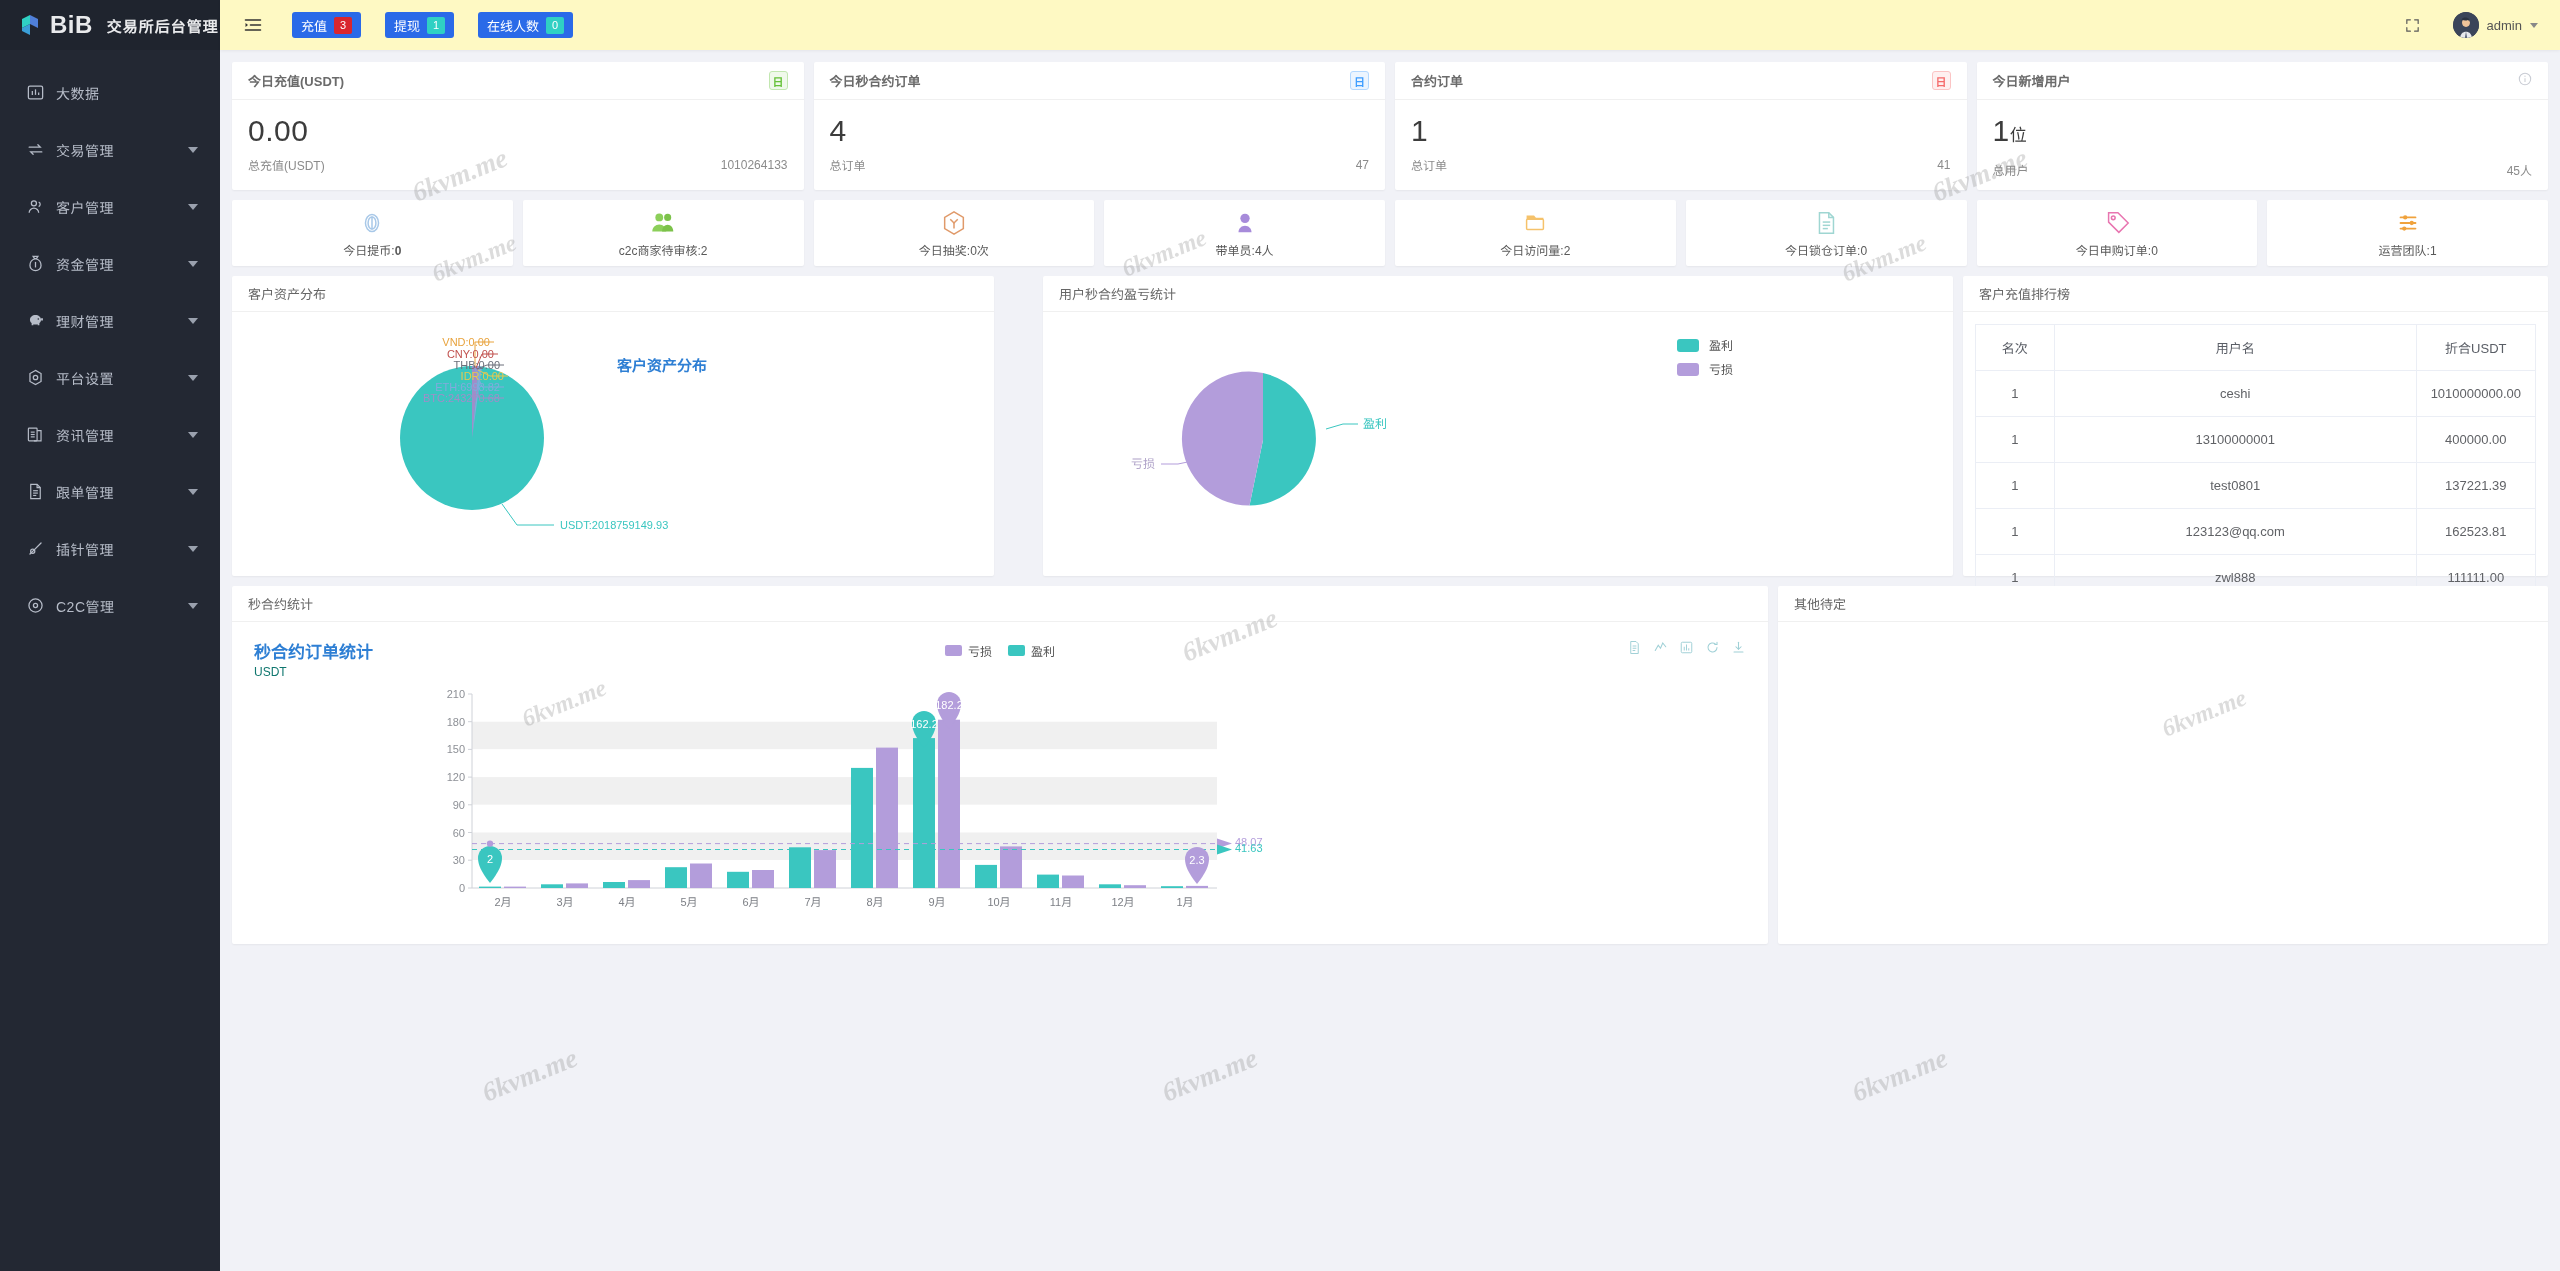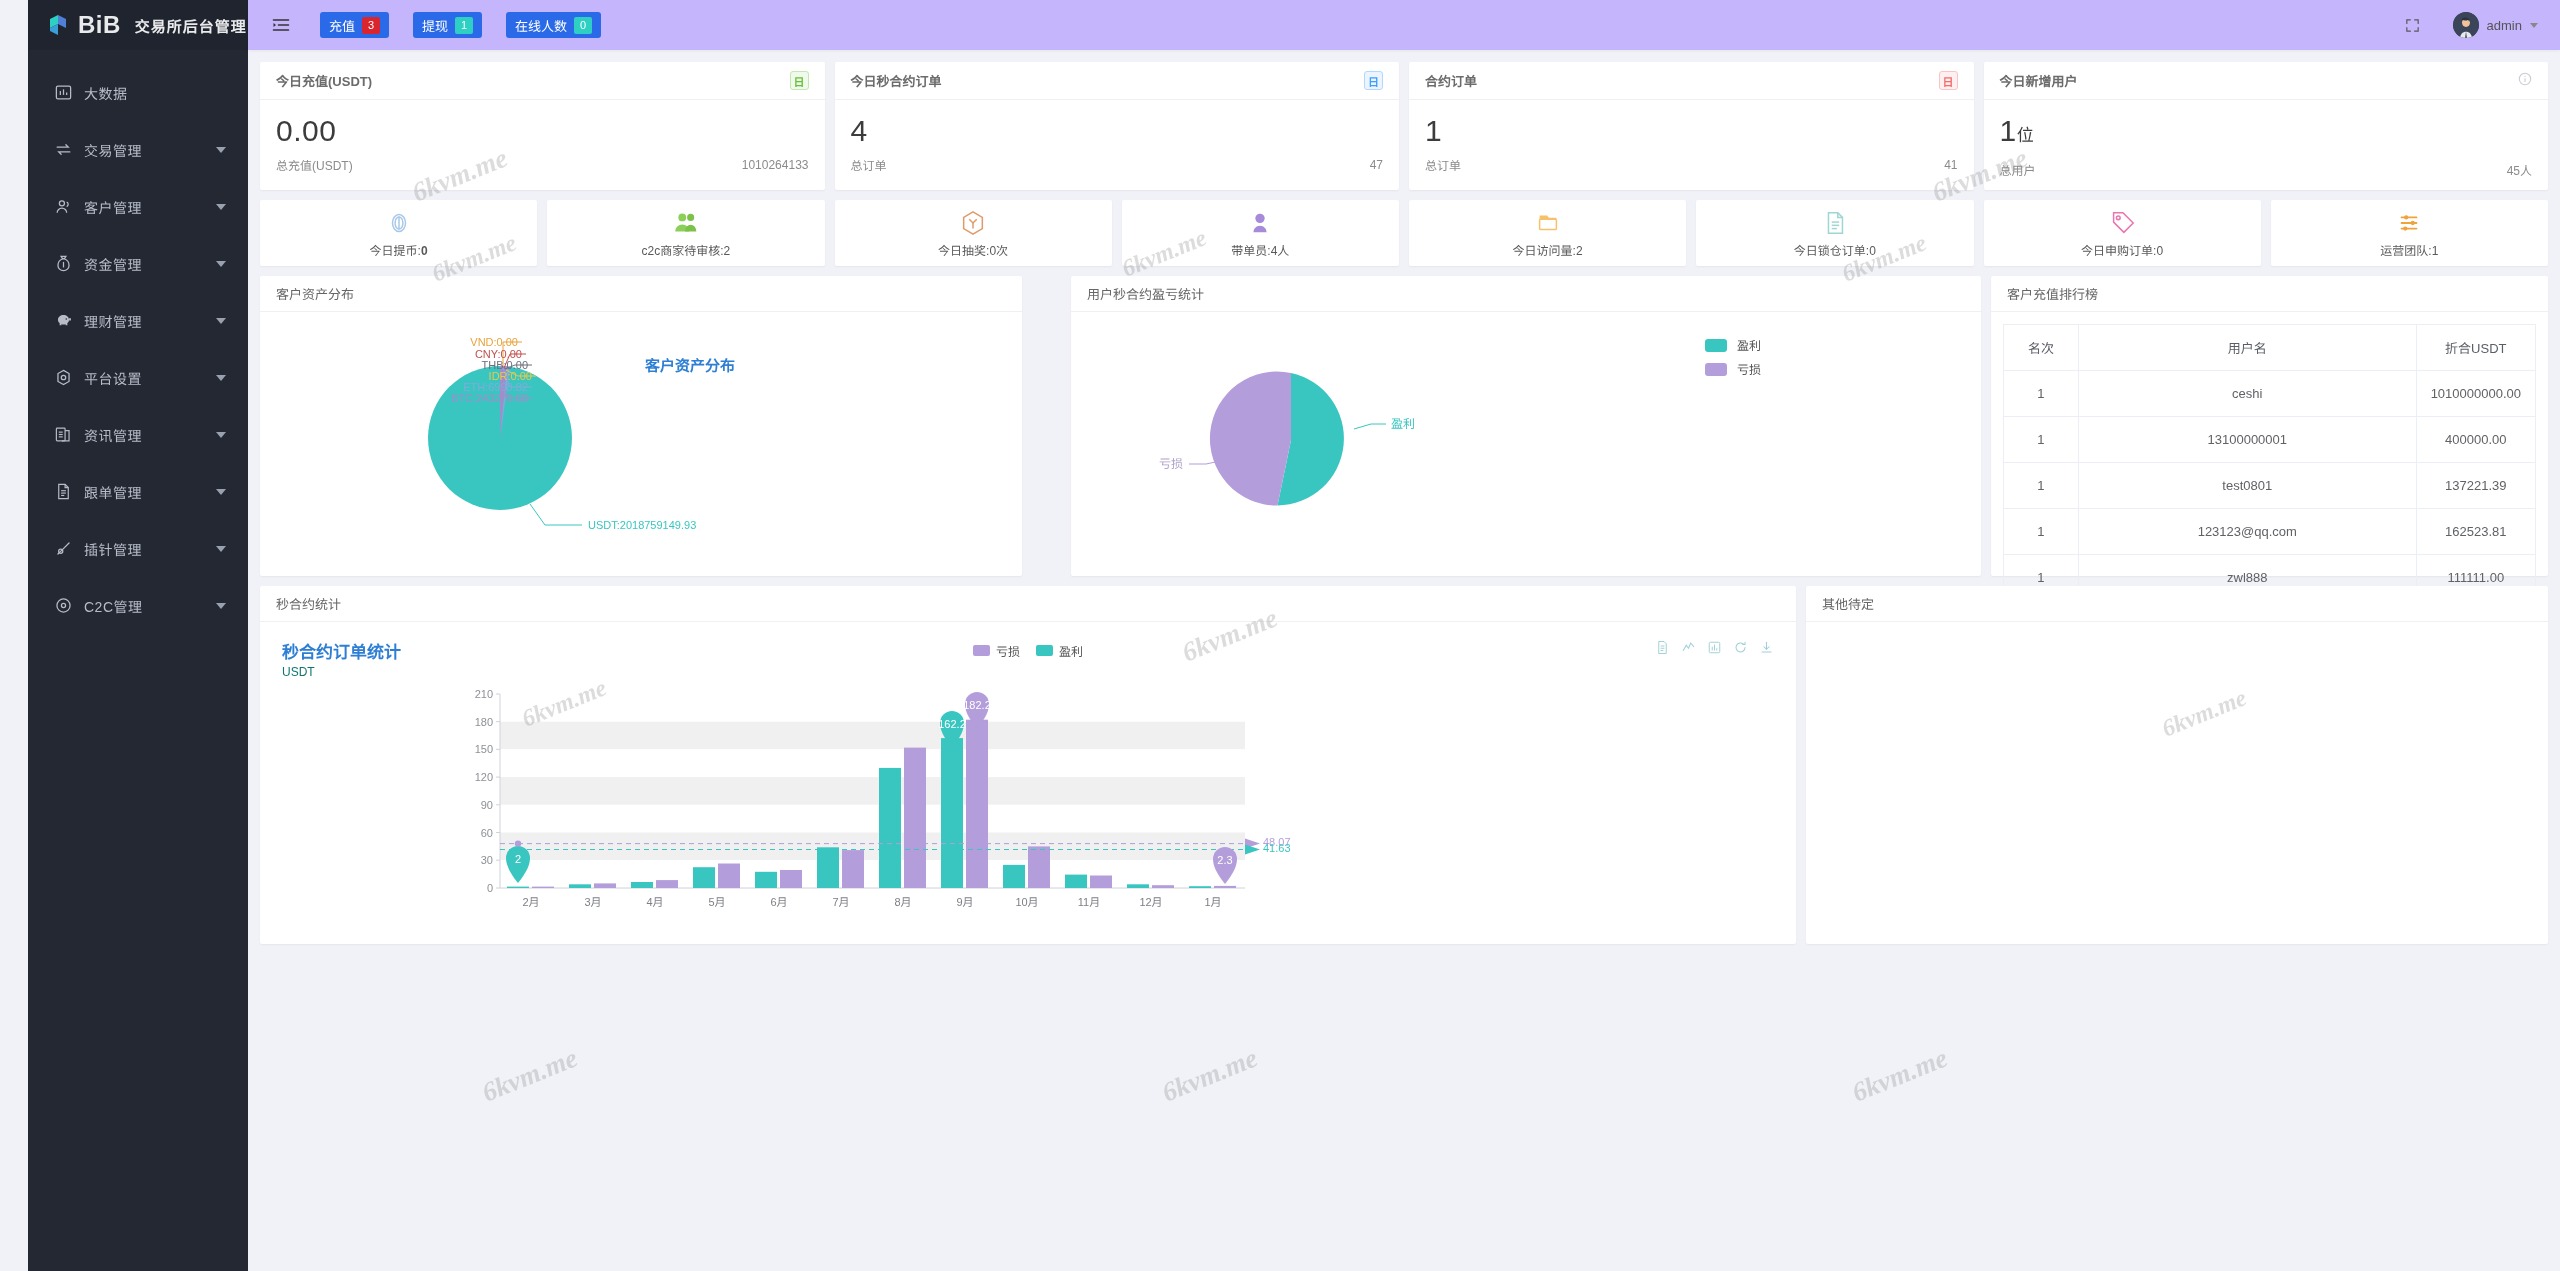--- a/index.html
+++ b/index.html
@@ -3,21 +3,21 @@
 <meta charset="utf-8">
 <title>BiB 交易所后台管理</title>
 <style>
   * { box-sizing: border-box; margin: 0; padding: 0; }
   html, body {
     width: 2560px; height: 1271px;
     font-family: "Liberation Sans", "DejaVu Sans", sans-serif;
     background: #f1f2f7;
     overflow: hidden;
   }
-  .app { display: flex; width: 2560px; height: 1271px; position: relative; padding-left: 28px; }
+  .app { display: flex; width: 2560px; height: 1271px; position: relative; }
 
   
   .sidebar {
     width: 220px; min-width: 220px; height: 1271px;
     background: #232833;
     display: flex; flex-direction: column;
   }
   .brand {
     height: 50px; display: flex; align-items: center;
     padding-left: 18px; gap: 8px; background: #1f242e;
@@ -49,21 +49,21 @@
     width: 0; height: 0;
     border-left: 5px solid transparent;
     border-right: 5px solid transparent;
     border-top: 6px solid #9aa1ae;
   }
 
   
   .main { flex: 1; display: flex; flex-direction: column; min-width: 0; }
 
   .topbar {
-    height: 50px; background: #c4b5fd; display: flex; align-items: center;
+    height: 50px; background: #fef9c3; display: flex; align-items: center;
     padding: 0 22px 0 16px; gap: 0;
     box-shadow: 0 1px 3px rgba(0,0,0,.06);
     position: relative; z-index: 5;
   }
   .ham {
     width: 34px; height: 34px; display: inline-flex;
     align-items: center; justify-content: center; cursor: pointer;
     margin-right: 22px;
   }
   .pill {

